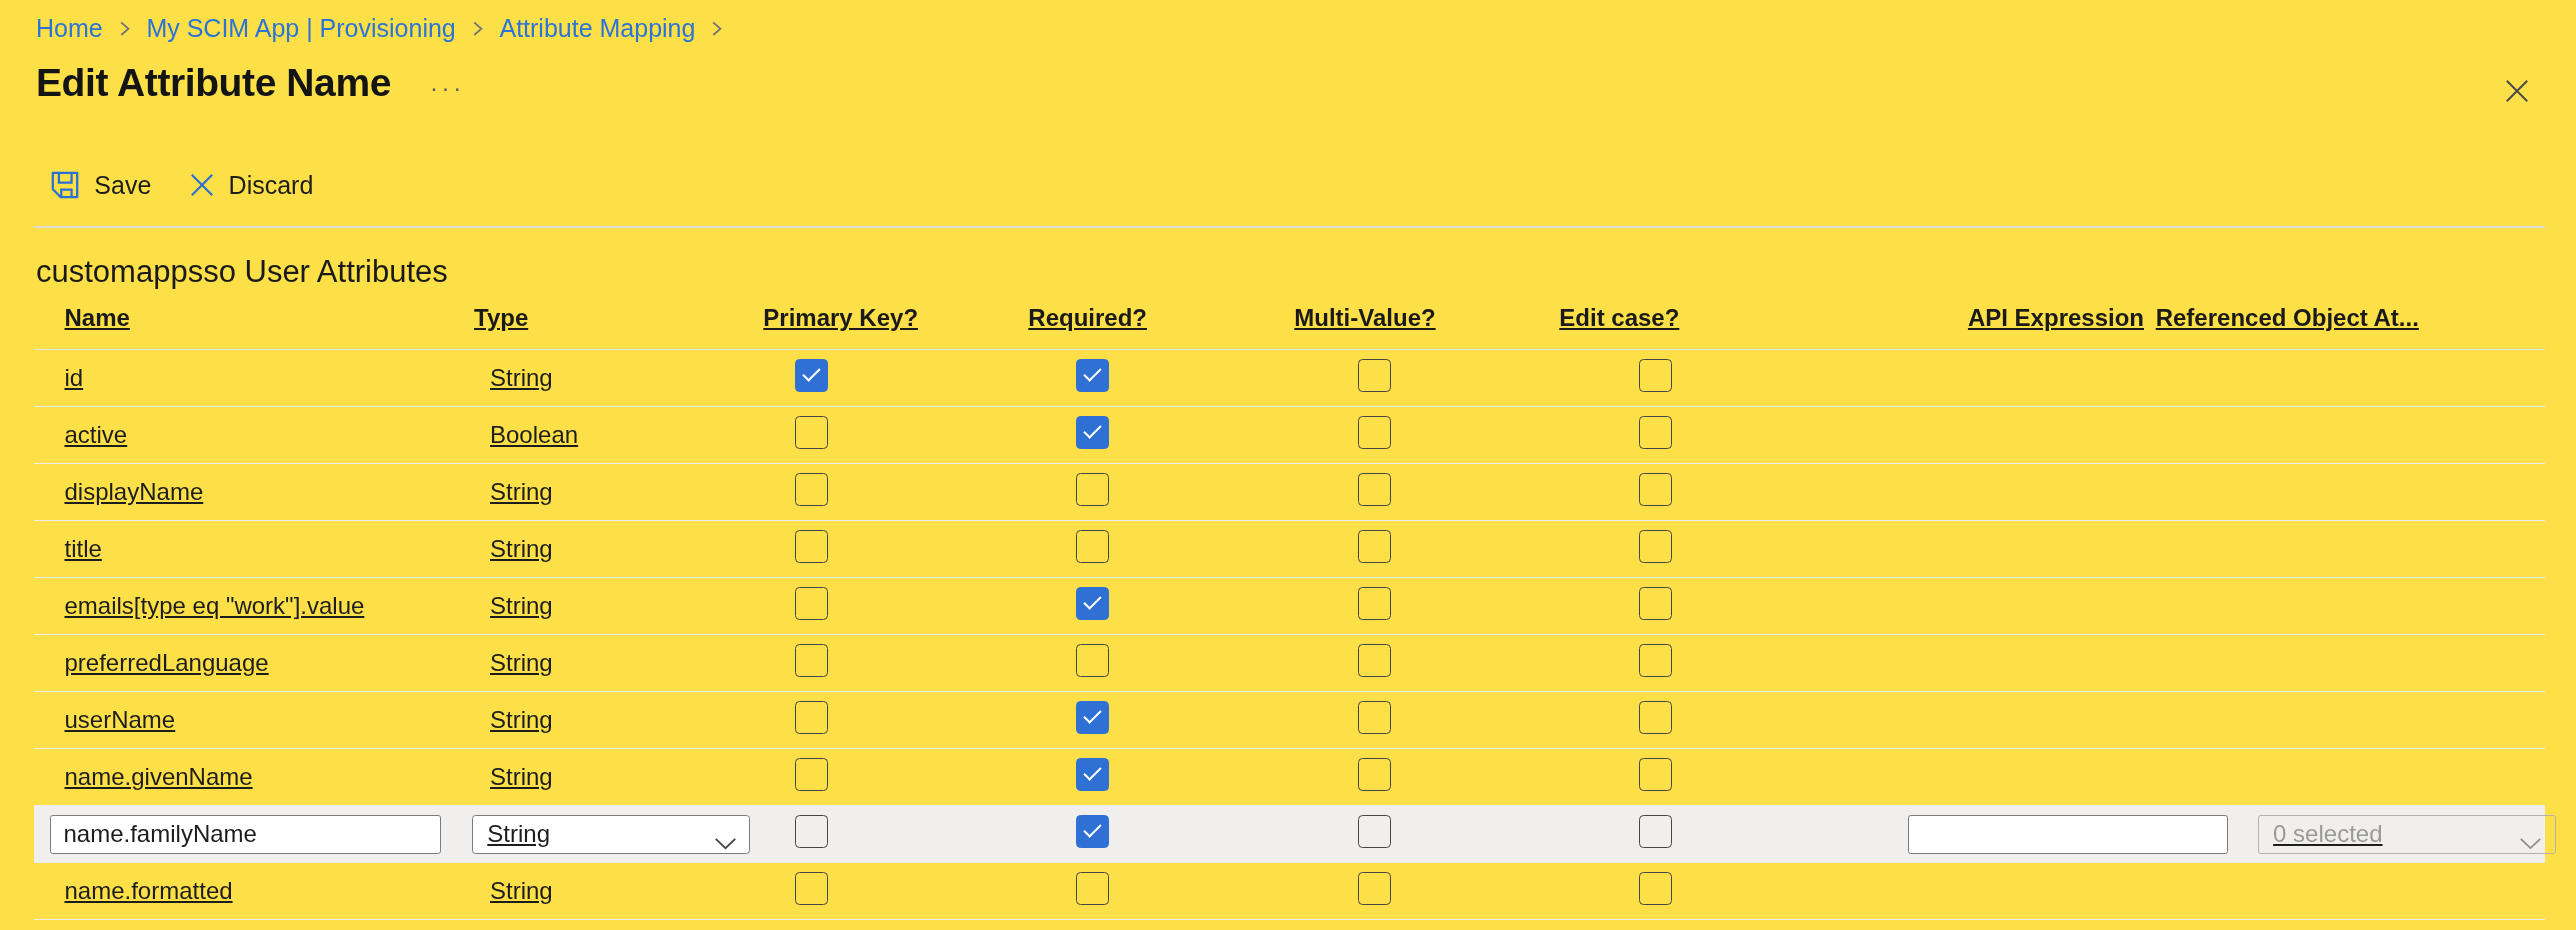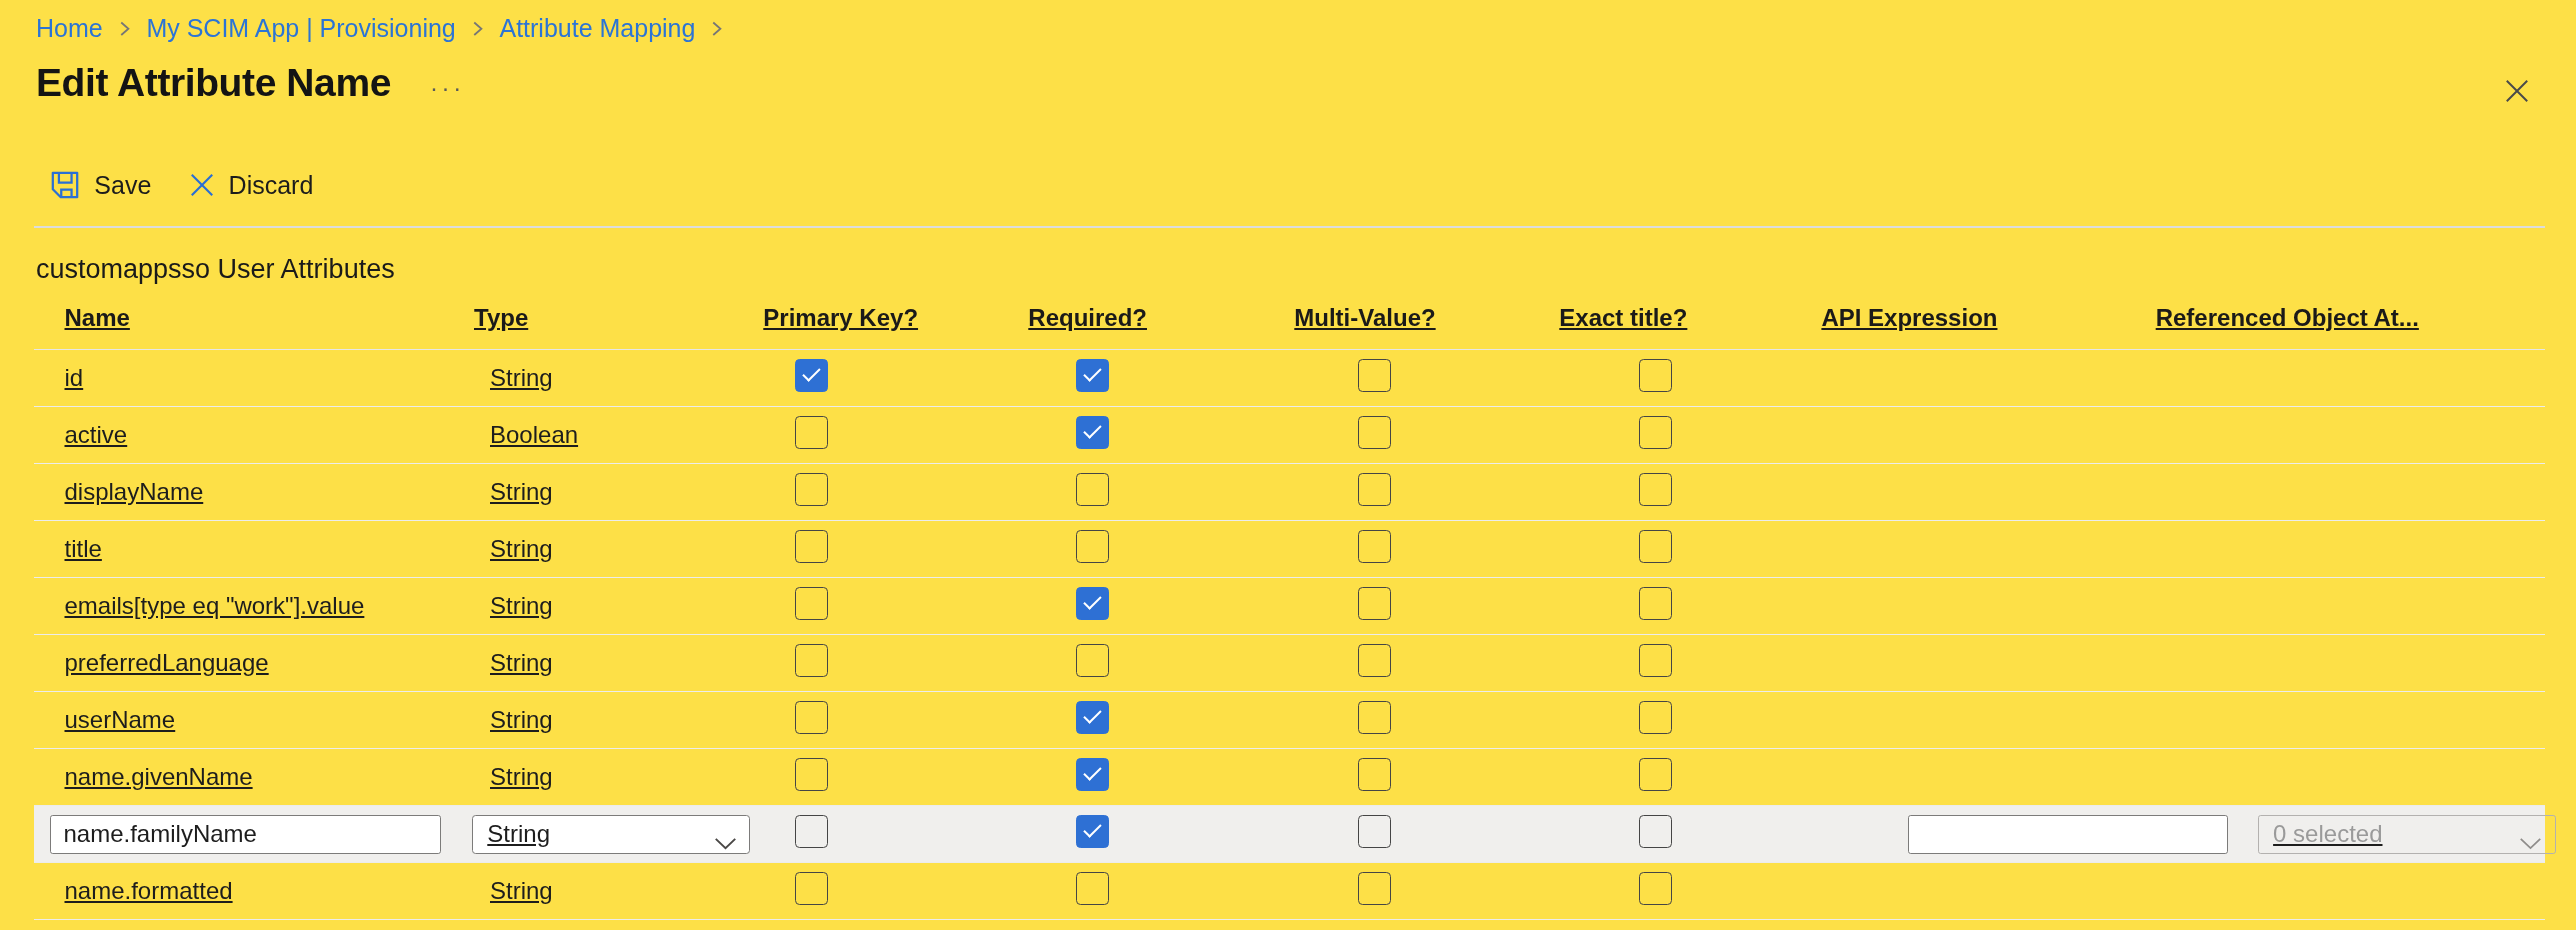--- a/index.html
+++ b/index.html
@@ -20,35 +20,35 @@
   .close-btn { position:absolute; top:79px; left:2503px; width:27px; height:27px; background:none; border:none; cursor:pointer; display:flex; align-items:center; justify-content:center; }
 
   
   .toolbar { position:absolute; top:170px; left:50px; display:flex; align-items:center; }
   .tb-btn { display:flex; align-items:center; background:none; border:none; font-family:inherit; font-size:25px; color:#1c1c1c; cursor:pointer; }
   .tb-btn + .tb-btn { margin-left:39px; }
   .tb-btn .ic { display:inline-flex; margin-right:14.3px; }
   .toolbar-divider { position:absolute; top:226px; left:34px; width:2511px; height:1.8px; background:#dcdcdc; }
 
   
-  .section-title { position:absolute; top:254px; left:36px; font-size:27px; color:#1a1a1a; }
+  .section-title { position:absolute; top:254px; left:36px; font-size:31px; color:#1a1a1a; }
 
   
   .grid-row { display:grid; grid-template-columns:422px 301px 265px 266px 265px 255px 336px 310px 90px;text-decoration:underline; }
   .thead { position:absolute; top:303px; left:34px; width:2511px; height:47px; border-bottom:1.8px solid #e6e6e6; font-size:24px; font-weight:700; color:#1b1a19; }
   .thead > div { padding-top:0.9px; }
   .tbody { position:absolute; top:350px; left:34px; width:2511px; }
   .tr { height:57px; border-bottom:1.8px solid #ececec; align-items:center; font-size:24px; color:#1d1d1d;gap:16px; }
   .tr.editing { background:#f0efed; }
 
   .c1 { padding-left:30.5px; } .c2 { padding-left:18px; }
   .c3,.c4,.c5,.c6 { padding-left:6.3px; } .c7 { padding-left:13.4px; } .c8 { padding-left:11.7px; } .c9 { padding-left:6.3px; }
   .tr.editing .c1 { padding-left:16px; } .tr.editing .c2 { padding-left:0; }
   .tr.editing .c7 { padding-left:3.6px; } .tr.editing .c8 { padding-left:1.8px; }
-  .thead .c7 { padding-left:13.4px; } .thead .c8 { padding-left:11.7px; }
+  .thead .c7 { padding-left:13.4px;text-align:right; } .thead .c8 { padding-left:11.7px; }
 
   
   .cb { display:inline-block; width:33px; height:33px; border:1.8px solid #454545; border-radius:4.5px; background:transparent; cursor:pointer; position:relative; }
   .cb.checked { background:#2e70d4; border-color:#2e70d4; }
   .cb.checked::after { content:""; position:absolute; left:6.3px; top:8px; width:15.2px; height:7.2px; border-left:2.7px solid #fff; border-bottom:2.7px solid #fff; transform:rotate(-45deg); }
 
   
   .text-input { height:39px; border:1.8px solid #7c7b7a; border-radius:2.7px; background:#fff; font-family:inherit; font-size:24px; color:#1d1d1d; padding:0 12.5px; outline:none; }
   .name-input { width:391px; }
   .api-input { width:320px; }
@@ -118,21 +118,21 @@
   <div class="toolbar-divider"></div>
 
   <div class="section-title">customappsso User Attributes</div>
 
   <div class="thead grid-row">
     <div class="c1">Name</div>
     <div class="c2">Type</div>
     <div class="c3">Primary Key?</div>
     <div class="c4">Required?</div>
     <div class="c5">Multi-Value?</div>
-    <div class="c6">Exact title?</div>
+    <div class="c6">Edit case?</div>
     <div class="c7">API Expression</div>
     <div class="c8">Referenced Object At...</div>
     <div class="c9"></div>
   </div>
 
   <div class="tbody">
 
     <div class="tr grid-row">
       <div class="c1">id</div>
       <div class="c2">String</div>

